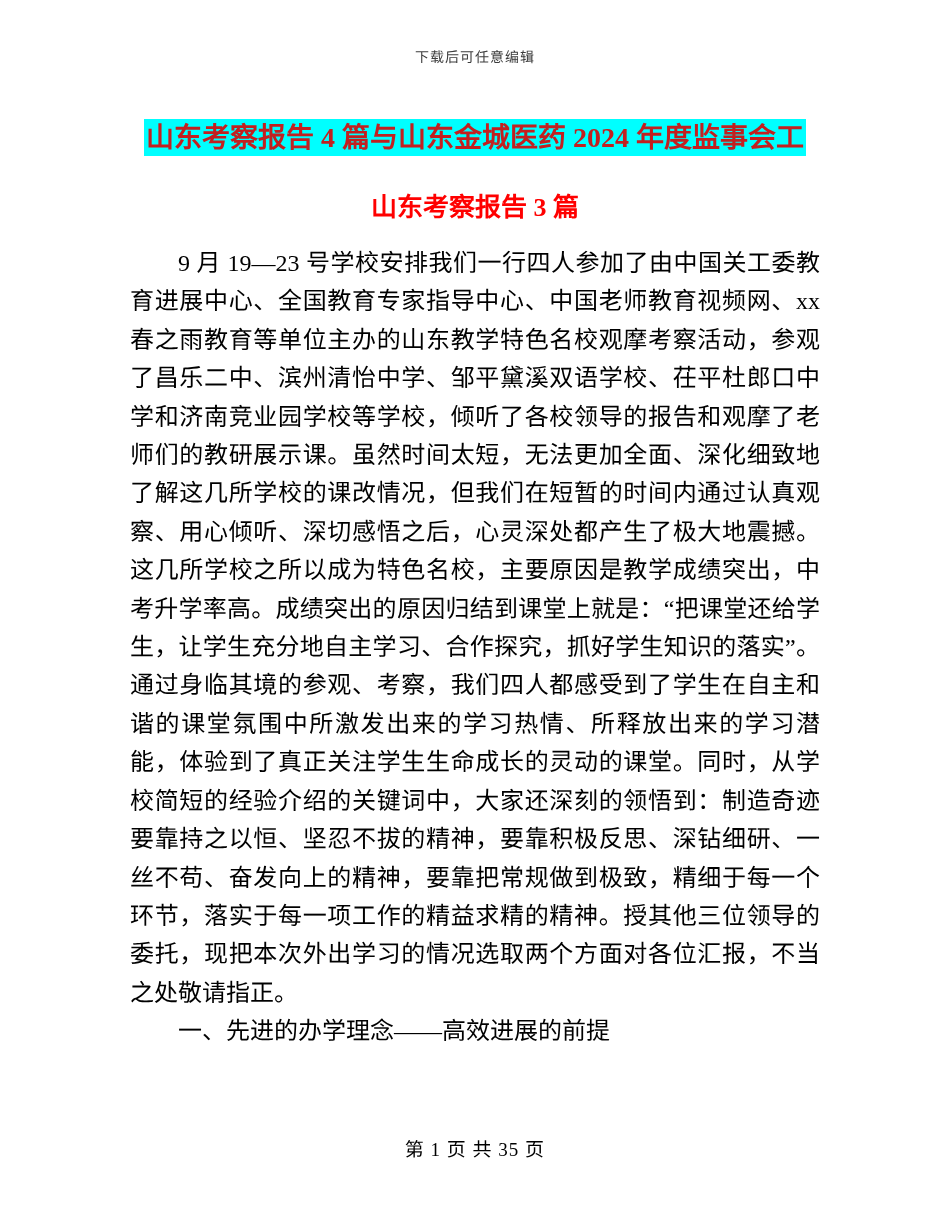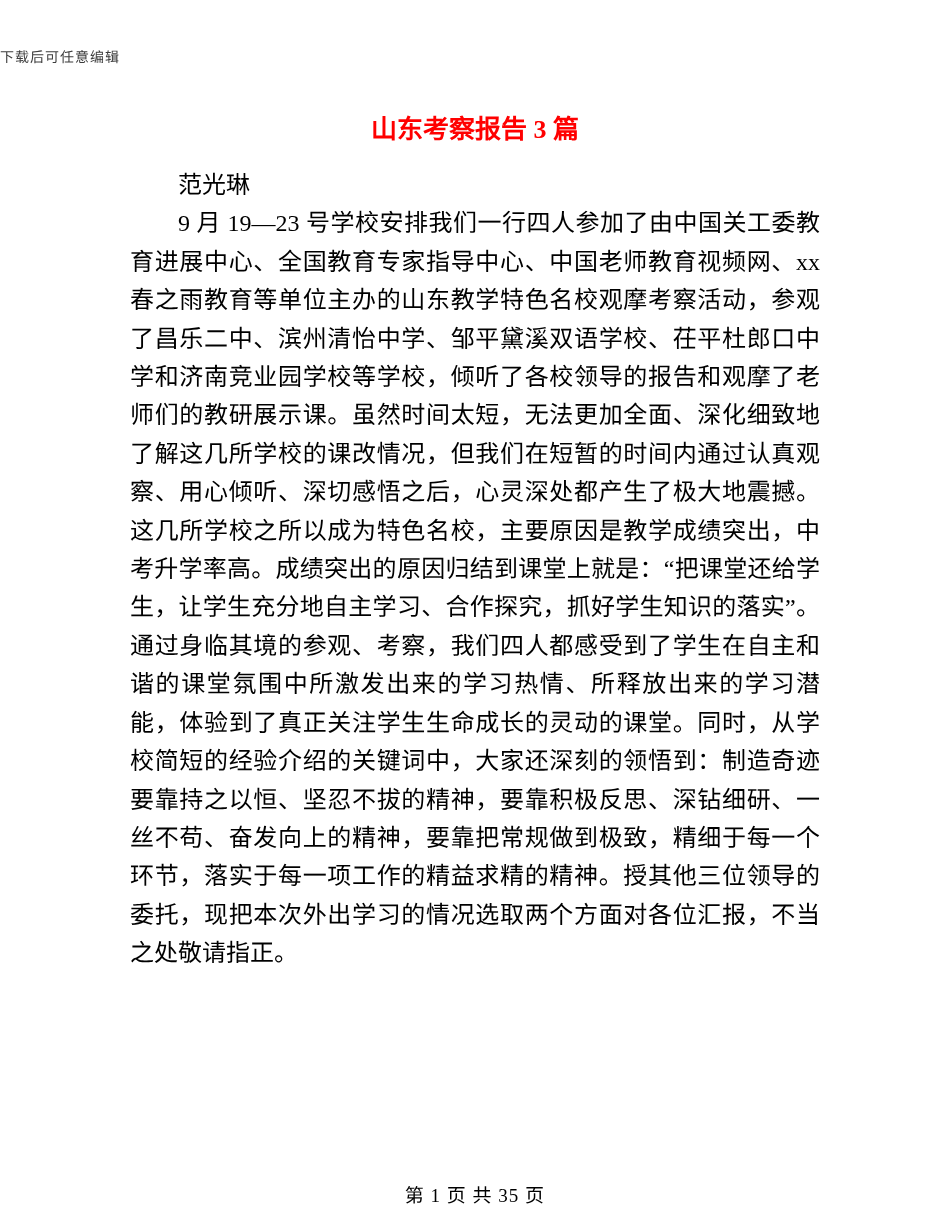--- a/index.html
+++ b/index.html
@@ -16,20 +16,21 @@
     position:relative;
     width:950px;
     height:1230px;
     background:var(--page-bg);
     font-family:"Liberation Serif","DejaVu Serif",serif;
     color:var(--body-text);
     overflow:hidden;
   }
   .watermark{
     padding-top:46px;
+    text-align:center;
     font-size:14px;
     letter-spacing:1px;
     color:var(--watermark-gray);
   }
   .doc-title{
     margin-top:44px;
     text-align:center;
     font-size:28px;
     font-weight:bold;
     line-height:56px;
@@ -56,42 +57,42 @@
     height:812px;
     overflow:hidden;
   }
   .body-text p{
     text-indent:2em;
     margin:0;
   }
   .page-footer{
     position:absolute;
     left:0;
-    top:1180px;
+    top:1134px;
     width:100%;
     text-align:center;
     font-size:19px;
     letter-spacing:1px;
     color:var(--body-text);
   }
 </style>
 </head>
 <body>
 
 <div class="page">
 
   <div class="watermark">下载后可任意编辑</div>
 
   <h1 class="doc-title">
+    <div><span class="hl">山东考察报告 4 篇与山东金城医药 2024 年度监事会工</span></div>
   </h1>
 
   <h2 class="subtitle">山东考察报告 3 篇</h2>
 
   <div class="body-text">
-    <p>范光琳</p>
     <p>9 月 19—23 号学校安排我们一行四人参加了由中国关工委教育进展中心、全国教育专家指导中心、中国老师教育视频网、xx 春之雨教育等单位主办的山东教学特色名校观摩考察活动，参观了昌乐二中、滨州清怡中学、邹平黛溪双语学校、茌平杜郎口中学和济南竞业园学校等学校，倾听了各校领导的报告和观摩了老师们的教研展示课。虽然时间太短，无法更加全面、深化细致地了解这几所学校的课改情况，但我们在短暂的时间内通过认真观察、用心倾听、深切感悟之后，心灵深处都产生了极大地震撼。这几所学校之所以成为特色名校，主要原因是教学成绩突出，中考升学率高。成绩突出的原因归结到课堂上就是：“把课堂还给学生，让学生充分地自主学习、合作探究，抓好学生知识的落实”。通过身临其境的参观、考察，我们四人都感受到了学生在自主和谐的课堂氛围中所激发出来的学习热情、所释放出来的学习潜能，体验到了真正关注学生生命成长的灵动的课堂。同时，从学校简短的经验介绍的关键词中，大家还深刻的领悟到：制造奇迹要靠持之以恒、坚忍不拔的精神，要靠积极反思、深钻细研、一丝不苟、奋发向上的精神，要靠把常规做到极致，精细于每一个环节，落实于每一项工作的精益求精的精神。授其他三位领导的委托，现把本次外出学习的情况选取两个方面对各位汇报，不当之处敬请指正。</p>
     <p>一、先进的办学理念——高效进展的前提</p>
 
   </div>
 
   <div class="page-footer">
     <span>第 1 页 共 35 页</span>
   </div>
 
 </div>

